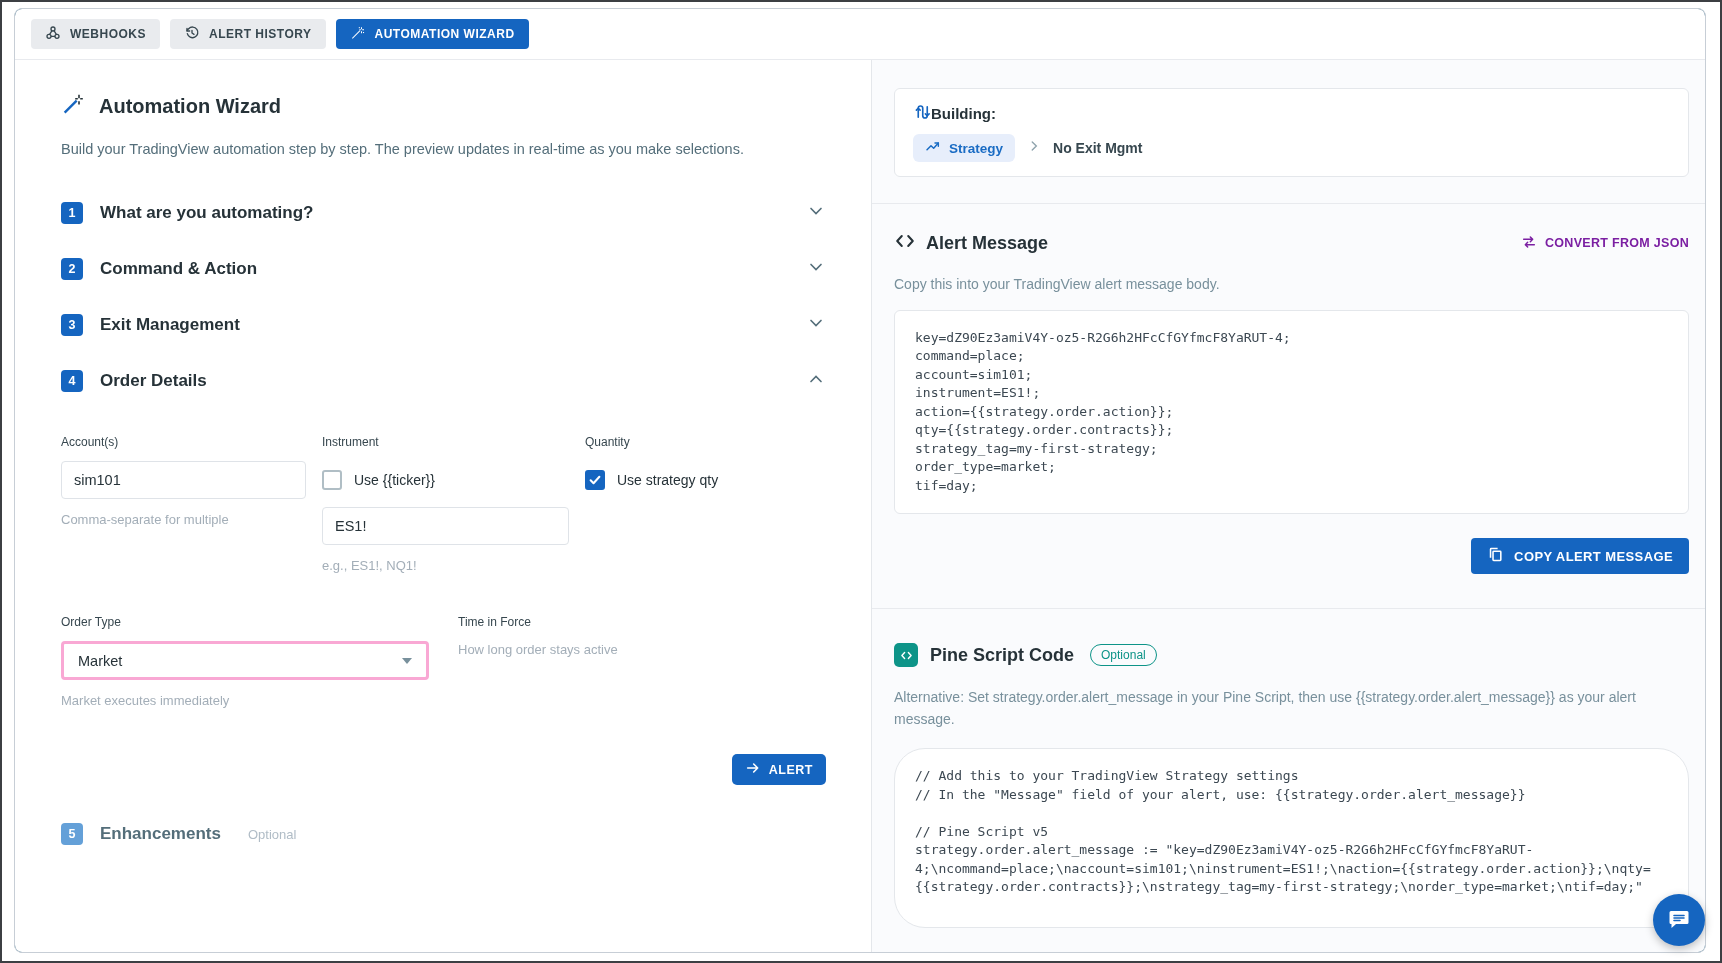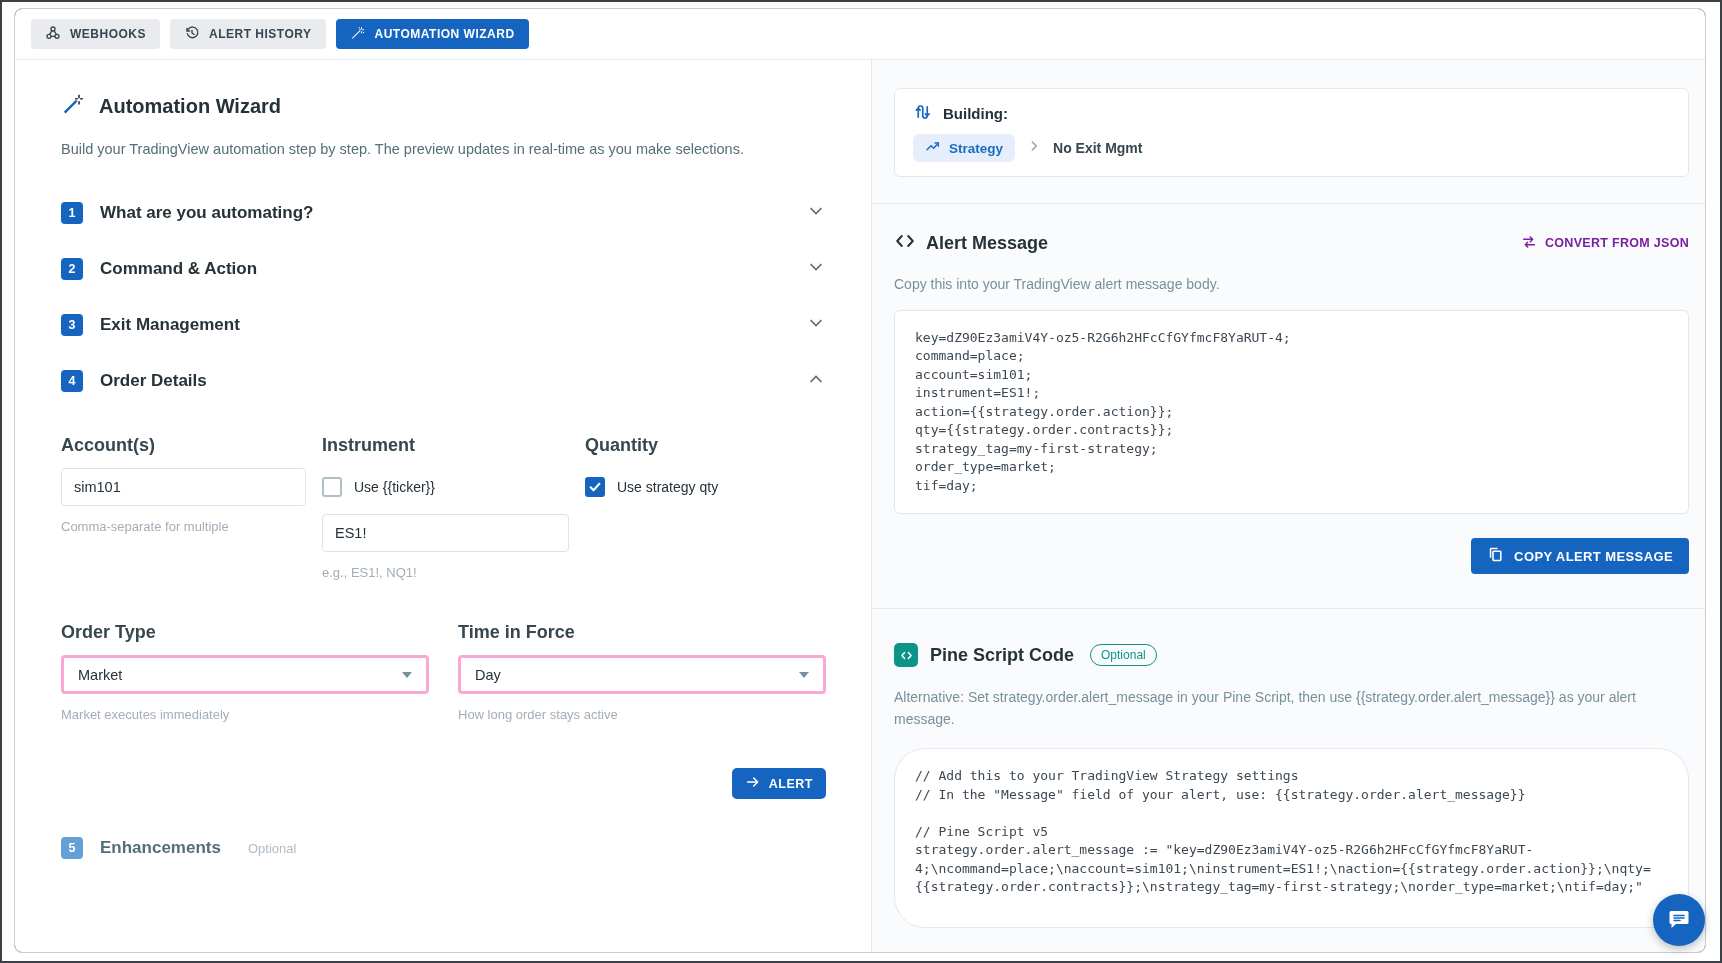--- a/index.html
+++ b/index.html
@@ -31,21 +31,21 @@
   .badge { width:22px; height:22px; border-radius:4px; background:#1565c0; color:#fff;
     font-size:12.5px; font-weight:700; display:grid; place-items:center; flex:0 0 auto; }
   .badge.muted { background:#64a0d8; }
   .step-label { font-size:17px; font-weight:700; color:#263238; }
   .step-label.muted { color:#546e7a; }
   .optional-text { font-size:13px; color:#b0bcc6; margin-left:10px; }
   .chev { margin-left:auto; }
 
   .step-body { padding:10px 0 0 0; }
   .form-grid { display:grid; grid-template-columns:245px 247px 1fr; column-gap:16px; margin-top:16px; }
-  .f-label { font-size:18px; font-weight:700; color:#37474f; margin-bottom:12px; }
+  .f-label { font-size:12px; font-weight:400; color:#37474f; margin-bottom:12px; }
   .t-input { width:100%; height:38px; border:1px solid #dfe3e8; border-radius:4px; padding:0 12px;
     font-size:14.5px; color:#263238; font-family:inherit; background:#fff; outline:none; }
   .helper { margin-top:13px; font-size:13px; color:#a3aeb8; }
   .cb-row { display:flex; align-items:center; gap:12px; height:38px; cursor:pointer; }
   .cb { width:20px; height:20px; border:2px solid #b0bec5; border-radius:3px; background:#fff; flex:0 0 auto;
     display:grid; place-items:center; }
   .cb.checked { background:#1565c0; border-color:#1565c0; }
   .cb-label { font-size:14px; color:#263238; }
   .mt8 { margin-top:8px; }
 
@@ -57,21 +57,21 @@
 
   .next-row { display:flex; justify-content:flex-end; margin-top:46px; width:100%; }
   .btn-next { display:inline-flex; align-items:center; gap:8px; height:31px; padding:0 13px;
     background:#1565c0; color:#fff; border:none; border-radius:5px; font-size:12.5px; font-weight:700;
     letter-spacing:.5px; cursor:pointer; font-family:inherit; }
   .step5 { margin-top:22px; }
 
   
   .card { background:#fff; border:1px solid #e4e7eb; border-radius:6px; }
   .building-card { padding:14px 18px; }
-  .building-head { display:flex; align-items:center; gap:12px; font-size:15px; font-weight:700; color:#263238; }
+  .building-head { display:flex; align-items:center; font-size:15px; font-weight:700; color:#263238; }
   .chip-row { display:flex; align-items:center; gap:12px; margin-top:10px; }
   .chip { display:inline-flex; align-items:center; gap:8px; height:28px; padding:0 12px; border-radius:6px;
     background:#e7eefb; color:#1a6cc4; font-size:13.5px; font-weight:700; cursor:pointer; }
   .crumb-sep { color:#90a4ae; }
   .crumb { font-size:14px; font-weight:700; color:#37474f; }
 
   .divider { border:none; border-top:1px solid #e8eaee; margin:26px -16px 0 -22px; }
 
   .sec-head { display:flex; align-items:center; gap:10px; margin-top:26px; }
   .sec-title { font-size:18px; font-weight:700; color:#263238; }
@@ -230,24 +230,20 @@
             <div>
               <div class="f-label">Order Type</div>
               <div class="select">
                 <span>Market</span>
                 <span class="tri"></span>
               </div>
               <div class="helper">Market executes immediately</div>
             </div>
             <div>
               <div class="f-label">Time in Force</div>
-              <div class="select">
-                <span>Day</span>
-                <span class="tri"></span>
-              </div>
               <div class="helper">How long order stays active</div>
             </div>
           </div>
 
           <div class="next-row">
             <button class="btn-next">
               <span>
                 <svg width="16" height="16" viewBox="0 0 24 24" fill="none" stroke="#fff" stroke-width="2.4" stroke-linecap="round" stroke-linejoin="round">
                     <path d="M4 12h15M13 6l6 6-6 6"></path>
                   </svg>

